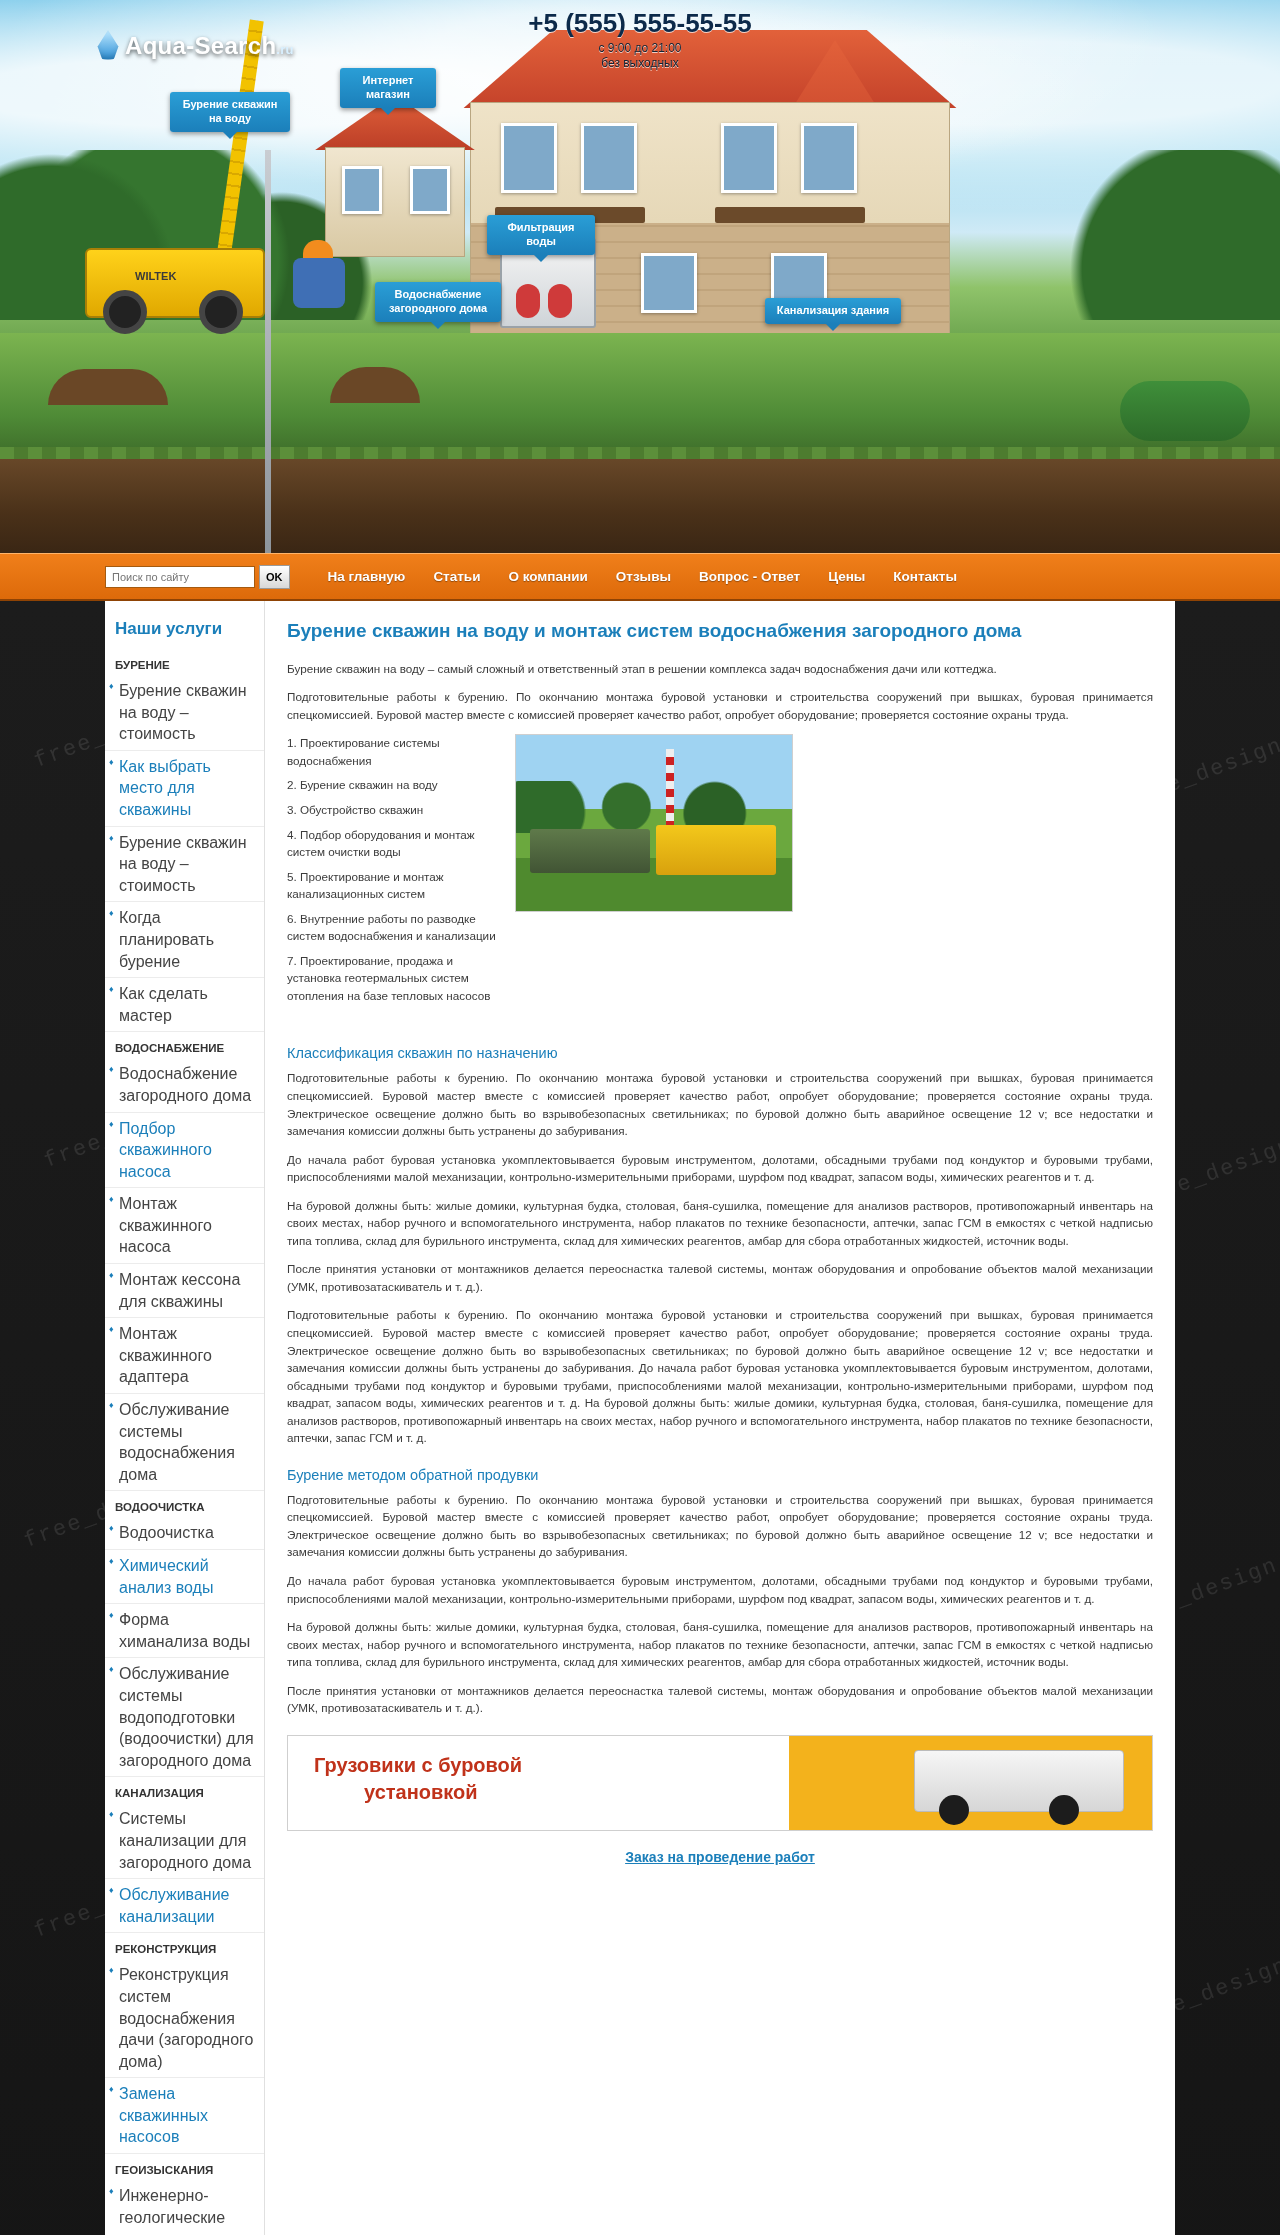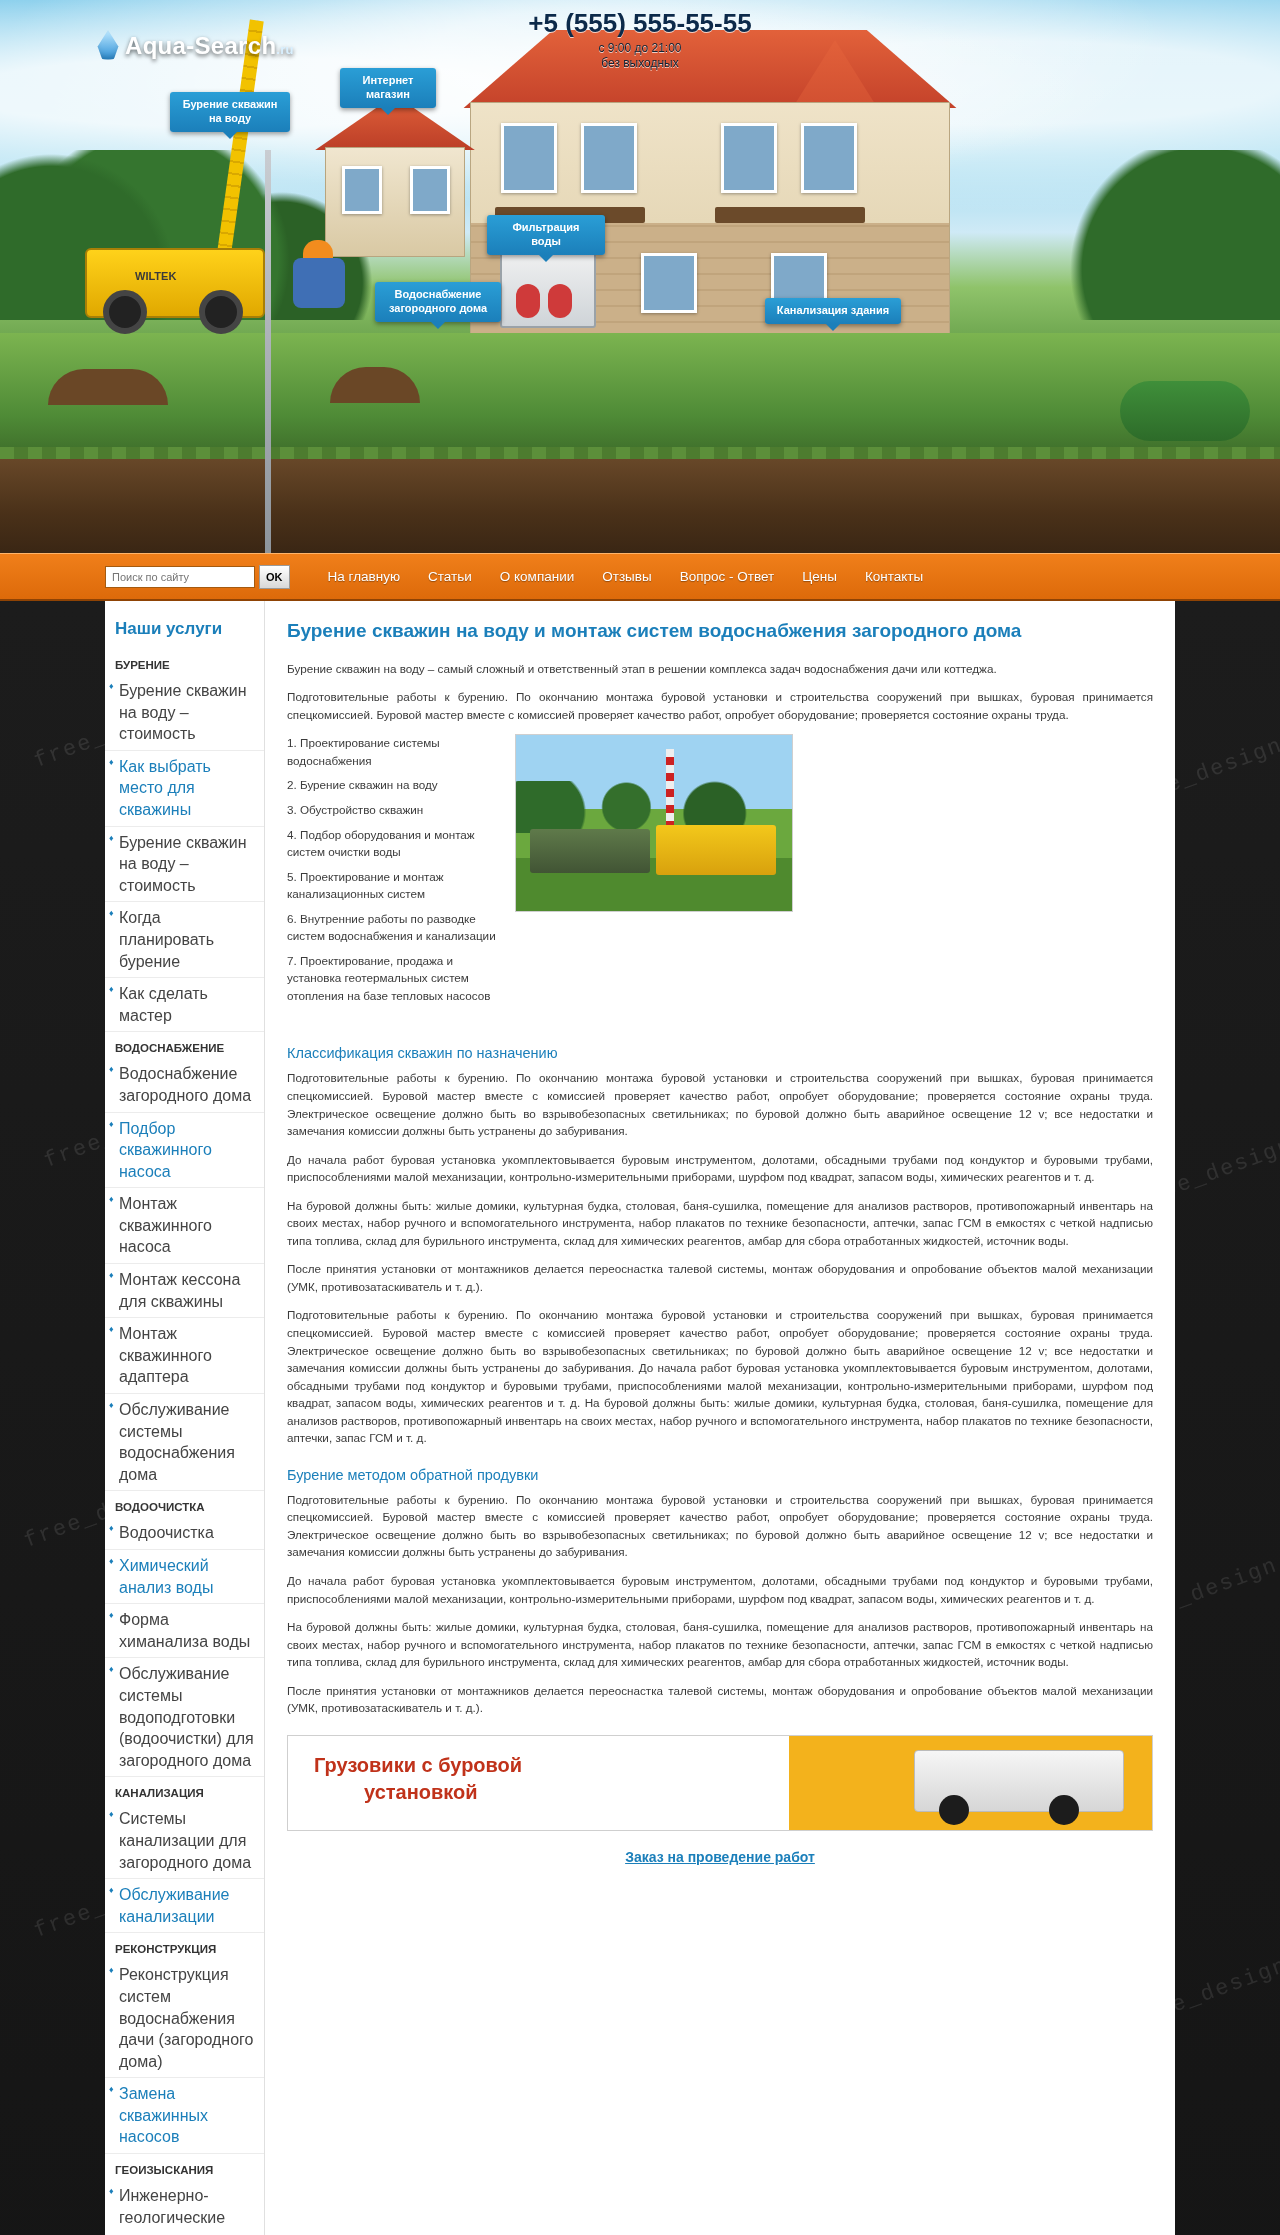--- a/index.html
+++ b/index.html
@@ -154,21 +154,21 @@
     box-shadow:0 2px 5px rgba(0,0,0,.4);
     cursor:pointer;
   }
   .tag:after{
     content:""; position:absolute; left:50%; bottom:-7px; margin-left:-7px;
     border-left:7px solid transparent; border-right:7px solid transparent;
     border-top:7px solid #1b7fba;
   }
   .tag-drill{ left:170px; top:92px; width:120px; }
   .tag-shop{ left:340px; top:68px; width:96px; }
-  .tag-filter{ left:487px; top:215px; width:118px; }
+  .tag-filter{ left:487px; top:215px; width:108px; }
   .tag-water{ left:375px; top:282px; width:126px; }
   .tag-sewer{ left:765px; top:298px; width:136px; }
 
   .filterbox{
     position:absolute; left:500px; top:238px; width:96px; height:90px;
     background:linear-gradient(to bottom,#f5f5f5,#cfd4d8); border:2px solid #9aa2a8; border-radius:3px;
   }
   .filterbox .tankr{ position:absolute; bottom:8px; width:24px; height:34px; border-radius:12px; background:#cf3a3a;}
 
   
@@ -181,21 +181,21 @@
   .search-wrap input{
     width:150px; height:22px; border:1px solid #a45a10; padding:2px 6px;
     font-size:11px; color:#555; background:#fff;
   }
   .search-wrap button{
     margin-left:4px; height:24px; min-width:30px; font-size:11px; font-weight:bold;
     background:linear-gradient(to bottom,#fff,#d8d8d8); border:1px solid #9a9a9a; cursor:pointer;
   }
   .menu{ display:flex; align-items:center; margin-left:38px; gap:28px; }
   .menu a{
-    color:#fff; font-size:13.5px; text-decoration:none; font-weight:normal;
+    color:#fff; font-size:13.5px; text-decoration:none; font-weight:bold;
     text-shadow:0 1px 1px rgba(0,0,0,.35); white-space:nowrap;
   }
   .menu a.active{ color:#fff; }
 
   
   .content{
     position:relative;
     background:#1e1e1e;
     padding-bottom:30px;
     background-image:linear-gradient(to bottom,#1c1c1c,#141414);

